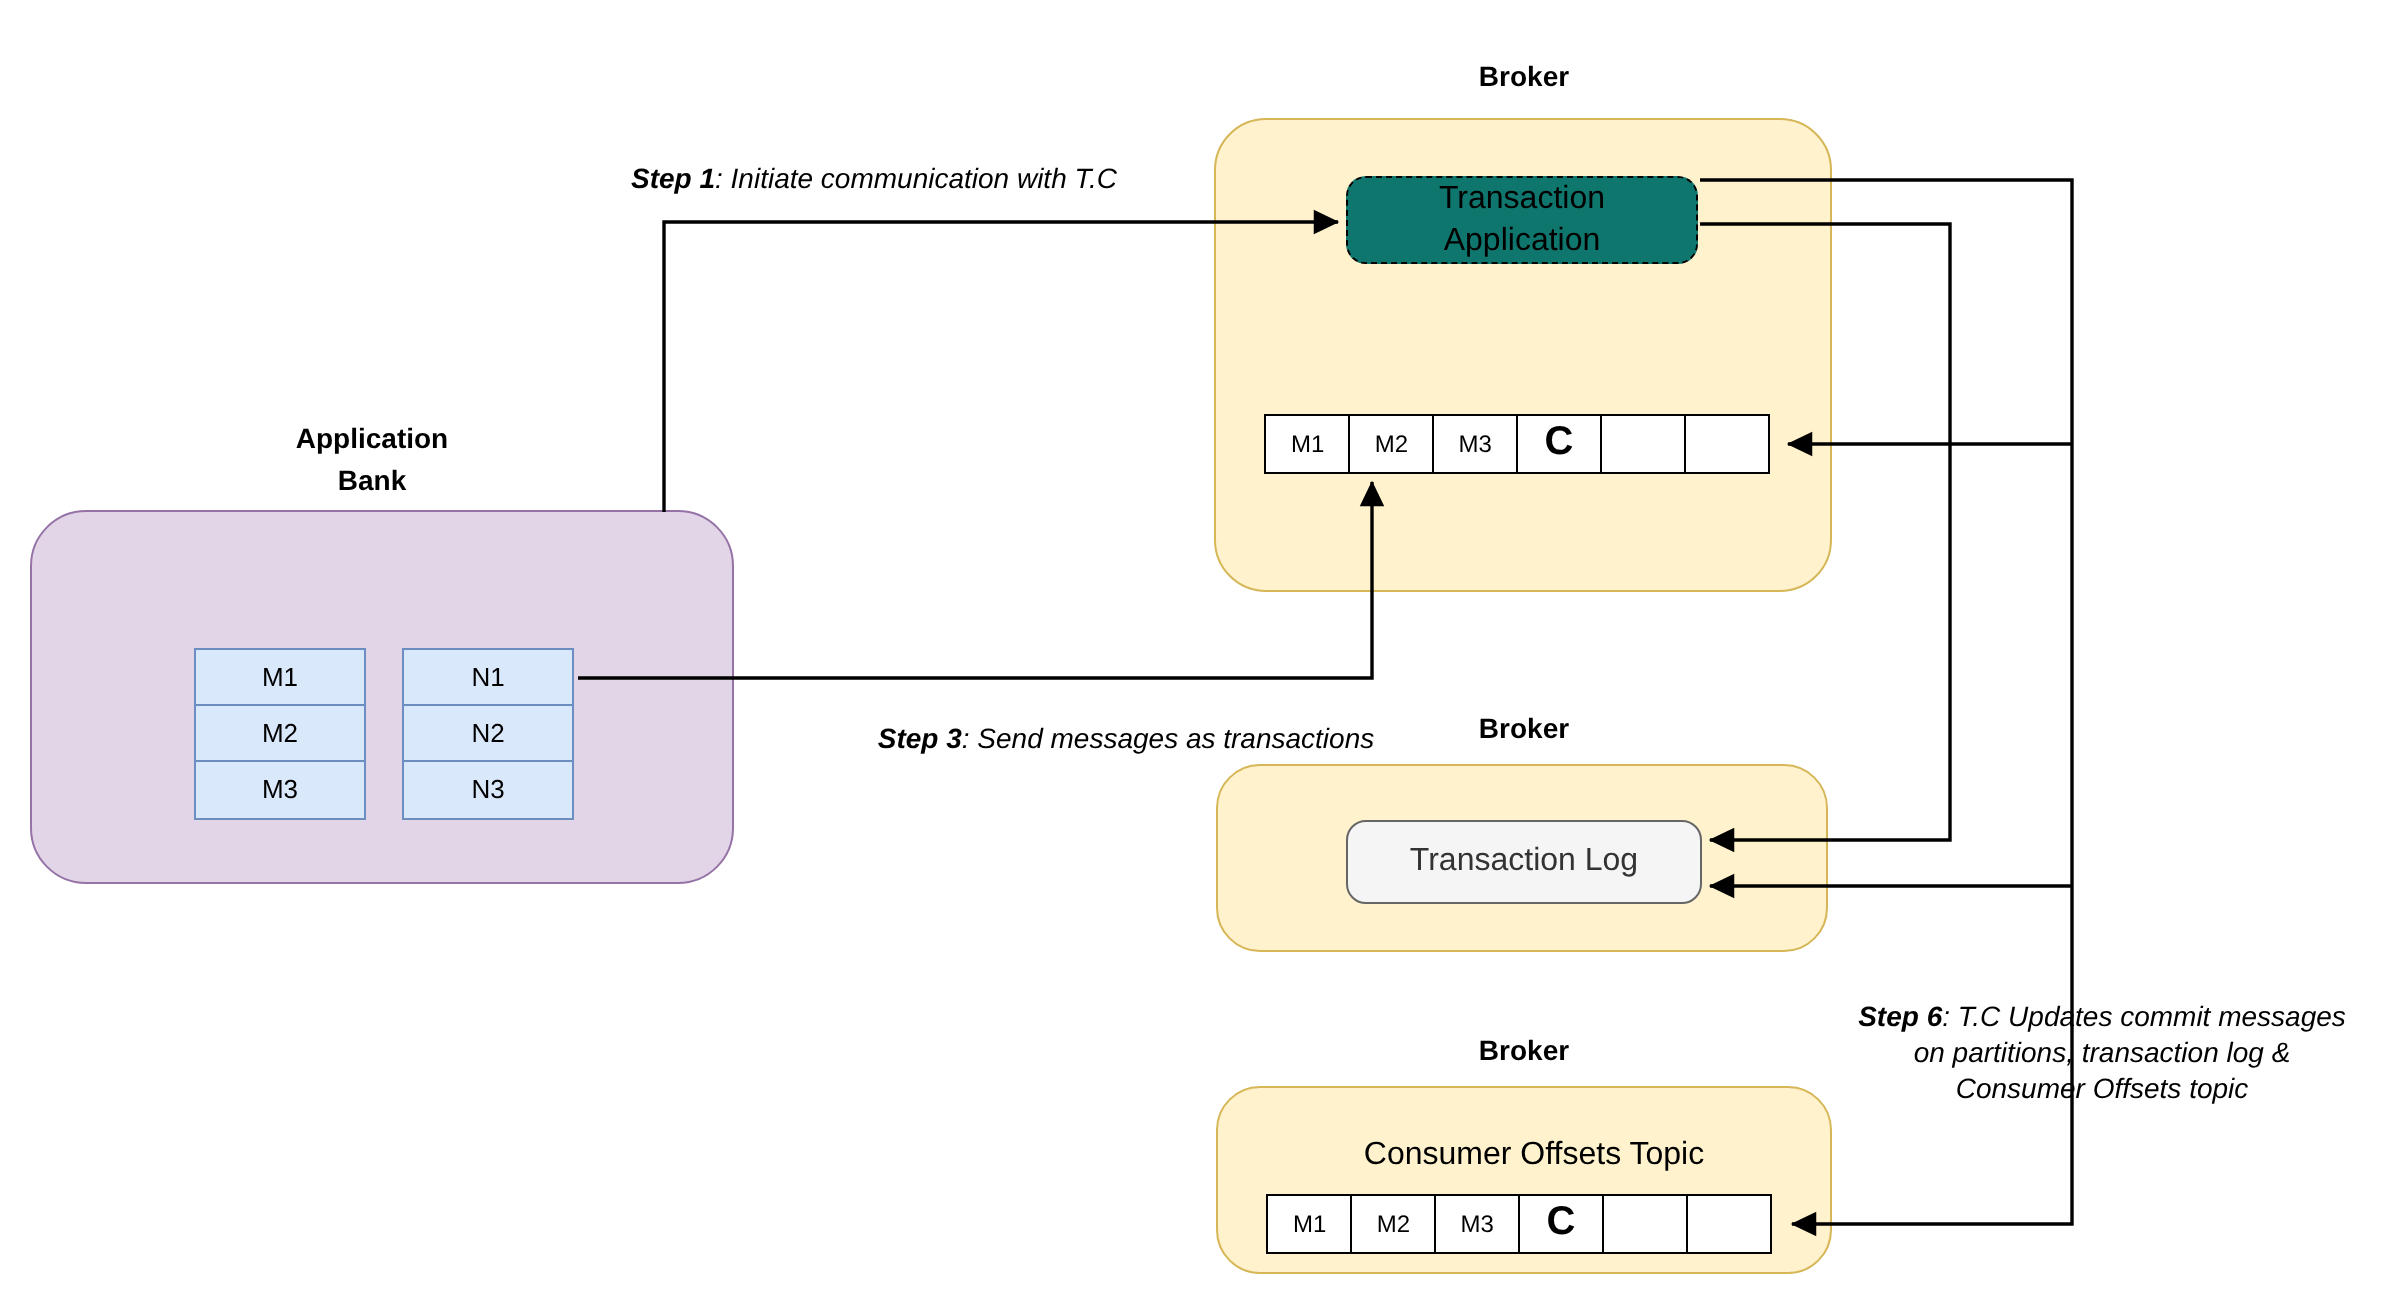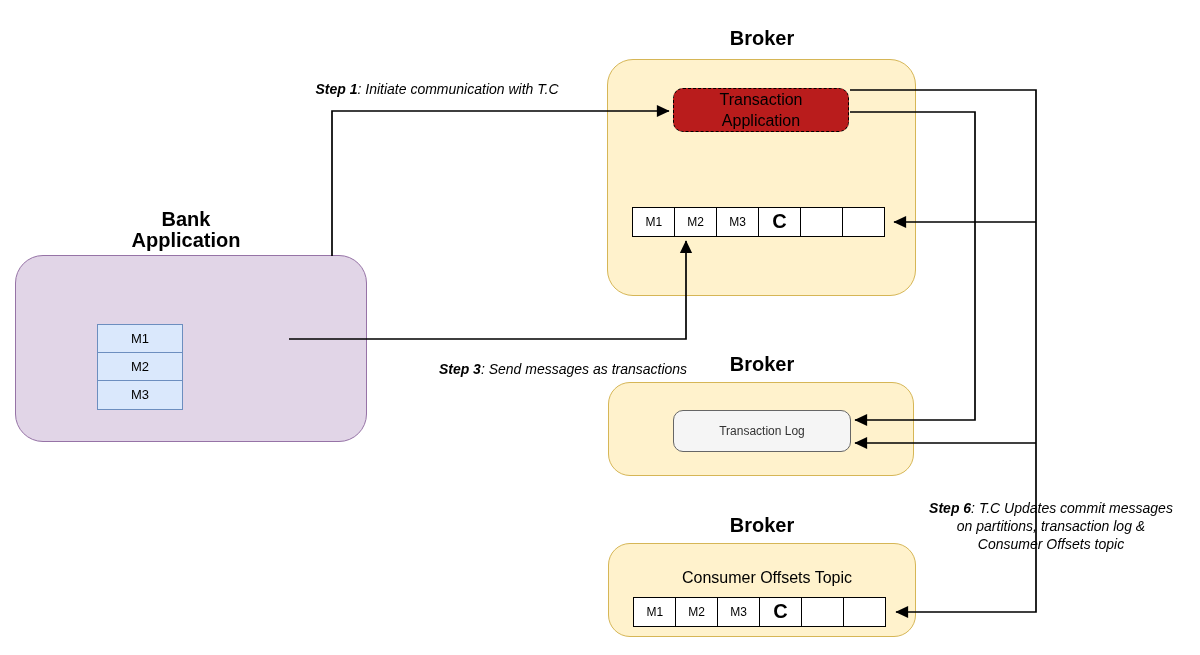--- a/index.html
+++ b/index.html
@@ -13,31 +13,31 @@
     background:#FFF2CC;border:1.7px solid #D6B656;border-radius:22px;z-index:1;
   }
   .bank-box{
     background:#E1D5E7;border:1.7px solid #9673A6;border-radius:28px;z-index:1;
   }
   
   #edges{position:absolute;left:0;top:0;z-index:2;}
   .edge{fill:none;stroke:#000;stroke-width:1.7px;}
   
   .content{z-index:3;}
-  .title{font-weight:bold;font-size:20px;text-align:center;line-height:21px;}
+  .title{font-weight:bold;font-size:14px;text-align:center;line-height:21px;}
   .plain-label{font-size:16px;text-align:center;line-height:19px;}
   .coordinator{
-    background:#b91c1c;border:1.7px dashed #000;border-radius:10px;
+    background:#0f766e;border:1.7px dashed #000;border-radius:10px;
     display:flex;flex-direction:column;align-items:center;justify-content:center;
     font-size:16px;line-height:21px;text-align:center;
   }
   .txn-log{
     background:#F5F5F5;border:1.7px solid #666666;border-radius:10px;
     display:flex;align-items:center;justify-content:center;
-    font-size:12px;color:#333;text-align:right;
+    font-size:16px;color:#333;text-align:right;
   }
   .cell-row{display:flex;}
   .cell{
     width:41.6px;height:27.6px;background:#fff;border:1.7px solid #000;
     display:flex;align-items:center;justify-content:center;
     font-size:12px;margin-left:-1.7px;
   }
   .cell:first-child{margin-left:0;}
   .cell.commit{font-size:20px;font-weight:bold;}
   .msg-stack{display:flex;flex-direction:column;}
@@ -71,31 +71,36 @@
     </defs>
     <path class="edge" d="M332,256 V111 H669" marker-end="url(#arrow)"></path>
     <path class="edge" d="M289,339 H686 V241" marker-end="url(#arrow)"></path>
     <path class="edge" d="M850,112 H975 V420 H855" marker-end="url(#arrow)"></path>
     <path class="edge" d="M850,90 H1036 V612 H896" marker-end="url(#arrow)"></path>
     <path class="edge" d="M1036,222 H894" marker-end="url(#arrow)"></path>
     <path class="edge" d="M1036,443 H855" marker-end="url(#arrow)"></path>
   </svg>
 
   <div class="abs content title" style="left:86px;top:209px;width:200px;">
+    <div>Application</div>
     <div>Bank</div>
-    <div>Application</div>
   </div>
 
 
   <div class="abs content msg-stack" style="left:97px;top:324px;">
     <div class="msg-cell">M1</div>
     <div class="msg-cell">M2</div>
     <div class="msg-cell">M3</div>
   </div>
 
+  <div class="abs content msg-stack" style="left:201px;top:324px;">
+    <div class="msg-cell">N1</div>
+    <div class="msg-cell">N2</div>
+    <div class="msg-cell">N3</div>
+  </div>
 
   <div class="abs content title" style="left:662px;top:28px;width:200px;">Broker</div>
 
   <div class="abs content coordinator" style="left:673px;top:88px;width:174px;height:42px;">
     <div>Transaction</div>
     <div>Application</div>
   </div>
 
 
   <div class="abs content cell-row" style="left:632px;top:207px;">

